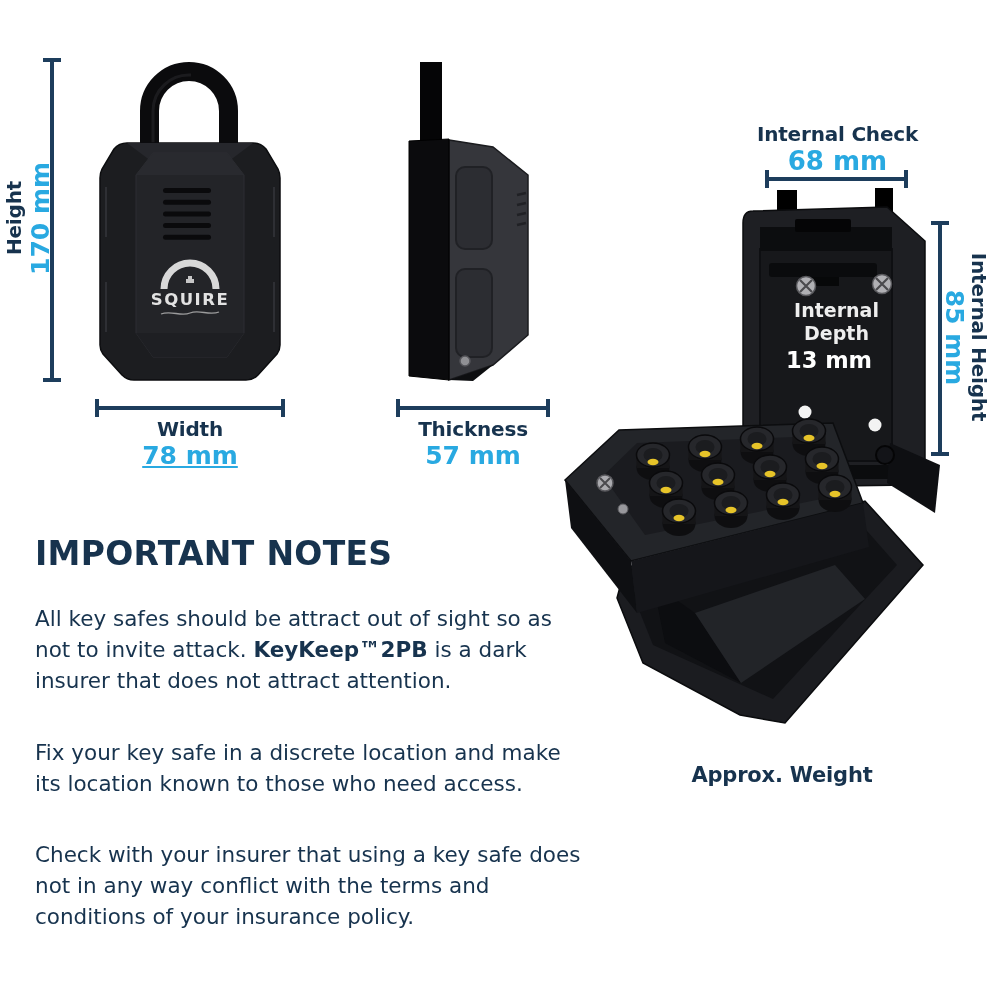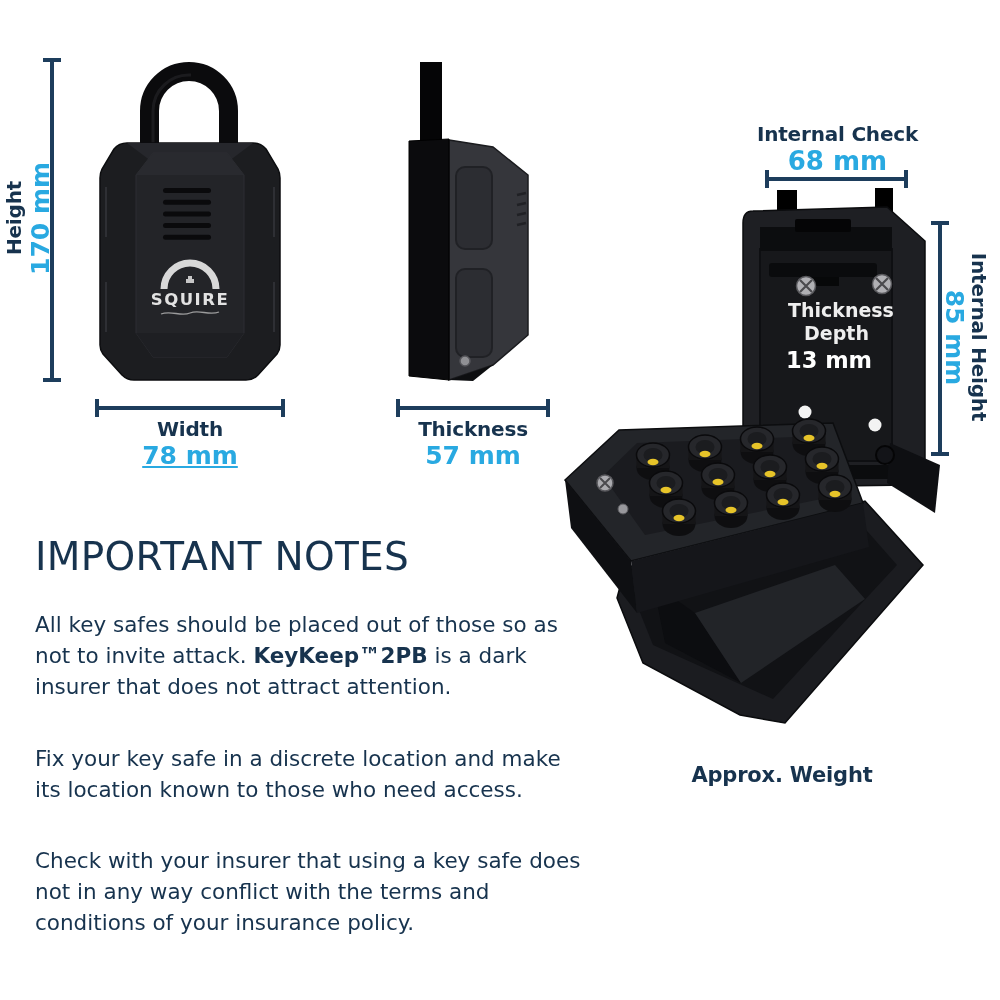--- a/index.html
+++ b/index.html
@@ -33,21 +33,21 @@
   .depth-label {
     position:absolute; left:788px; top:299px; width:97px; text-align:center;
     color:#eeeeee; font-size:19px; font-weight:bold; line-height:1.2; z-index:3;
   }
   .depth-value {
     position:absolute; left:786px; top:347px; width:101px; text-align:left;
     color:#ffffff; font-size:22.5px; font-weight:bold; z-index:3;
   }
   
   .notes { position:absolute; left:35px; top:534px; width:548px; color:#17334e; }
-  .notes h2 { font-size:39px; font-weight:400; letter-spacing:0.3px; margin-bottom:30px; color:#17334e; }
+  .notes h2 { font-size:33px; font-weight:700; letter-spacing:0.3px; margin-bottom:30px; color:#17334e; }
   .notes p { font-size:21.5px; line-height:1.45; margin-bottom:40px; }
   .notes p:last-child { margin-bottom:0; }
   .product-name { font-weight:bold; }
   
   .view-svg { position:absolute; z-index:1; }
   #front-svg { left:95px;  top:57px; }
   #side-svg  { left:393px; top:57px; }
   #open-svg  { left:545px; top:183px; }
 </style>
 </head>
@@ -194,33 +194,33 @@
         <use href="#push-btn" x="225" y="284"></use>
           <use href="#push-btn" x="277" y="276"></use>
         <use href="#push-btn" x="134" y="328"></use>
           <use href="#push-btn" x="186" y="320"></use>
         <use href="#push-btn" x="238" y="312"></use>
           <use href="#push-btn" x="290" y="304"></use>
       </g>
     </g>
   </svg>
 
-  <div class="depth-label">Thickness Depth</div>
+  <div class="depth-label">Internal Depth</div>
   <div class="depth-value">13 mm</div>
 
   <div class="dim-label" style="left:745px; top:122px; width:185px;">Internal Check</div>
   <div class="dim-value" style="left:745px; top:146px; width:185px; font-size:26px;">68 mm</div>
   <div class="dim dim-h" style="left:765px; top:177px; width:143px;"></div>
 
   <div class="dim dim-v" style="left:938px; top:221px; height:235px;"></div>
   <div class="dim-value rot-cw" style="left:884px; top:323px; width:140px;">85 mm</div>
   <div class="dim-label rot-cw" style="left:894px; top:325px; width:170px;">Internal Height</div>
 
   <div class="dim-label" style="left:687px; top:763px; width:190px; font-size:21px;">Approx. Weight</div>
 
   <div class="notes">
     <h2>IMPORTANT NOTES</h2>
-    <p><span>All key safes should be placed out of those so as not to invite attack. </span><span class="product-name">KeyKeep™2PB</span><span> is a dark insurer that does not attract attention.</span></p>
+    <p><span>All key safes should be attract out of sight so as not to invite attack. </span><span class="product-name">KeyKeep™2PB</span><span> is a dark insurer that does not attract attention.</span></p>
     <p>Fix your key safe in a discrete location and make its location known to those who need access.</p>
     <p>Check with your insurer that using a key safe does not in any way conflict with the terms and conditions of your insurance policy.</p>
   </div>
 
 </div>
 
 </body></html>

